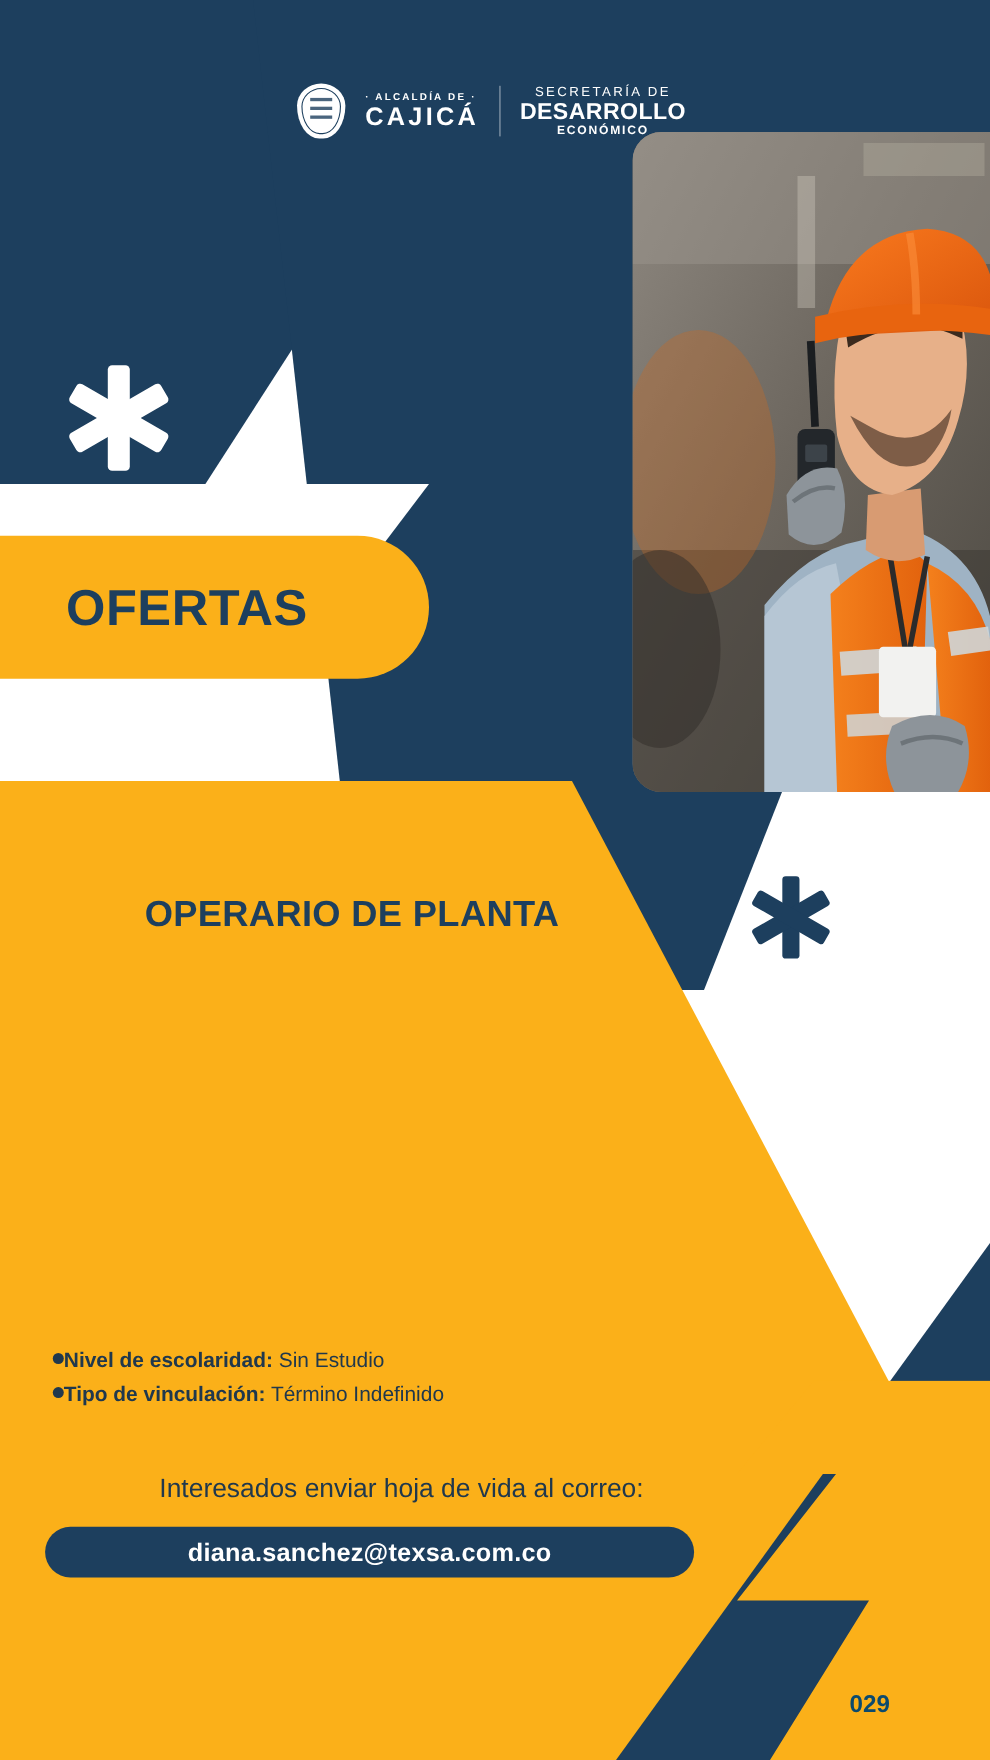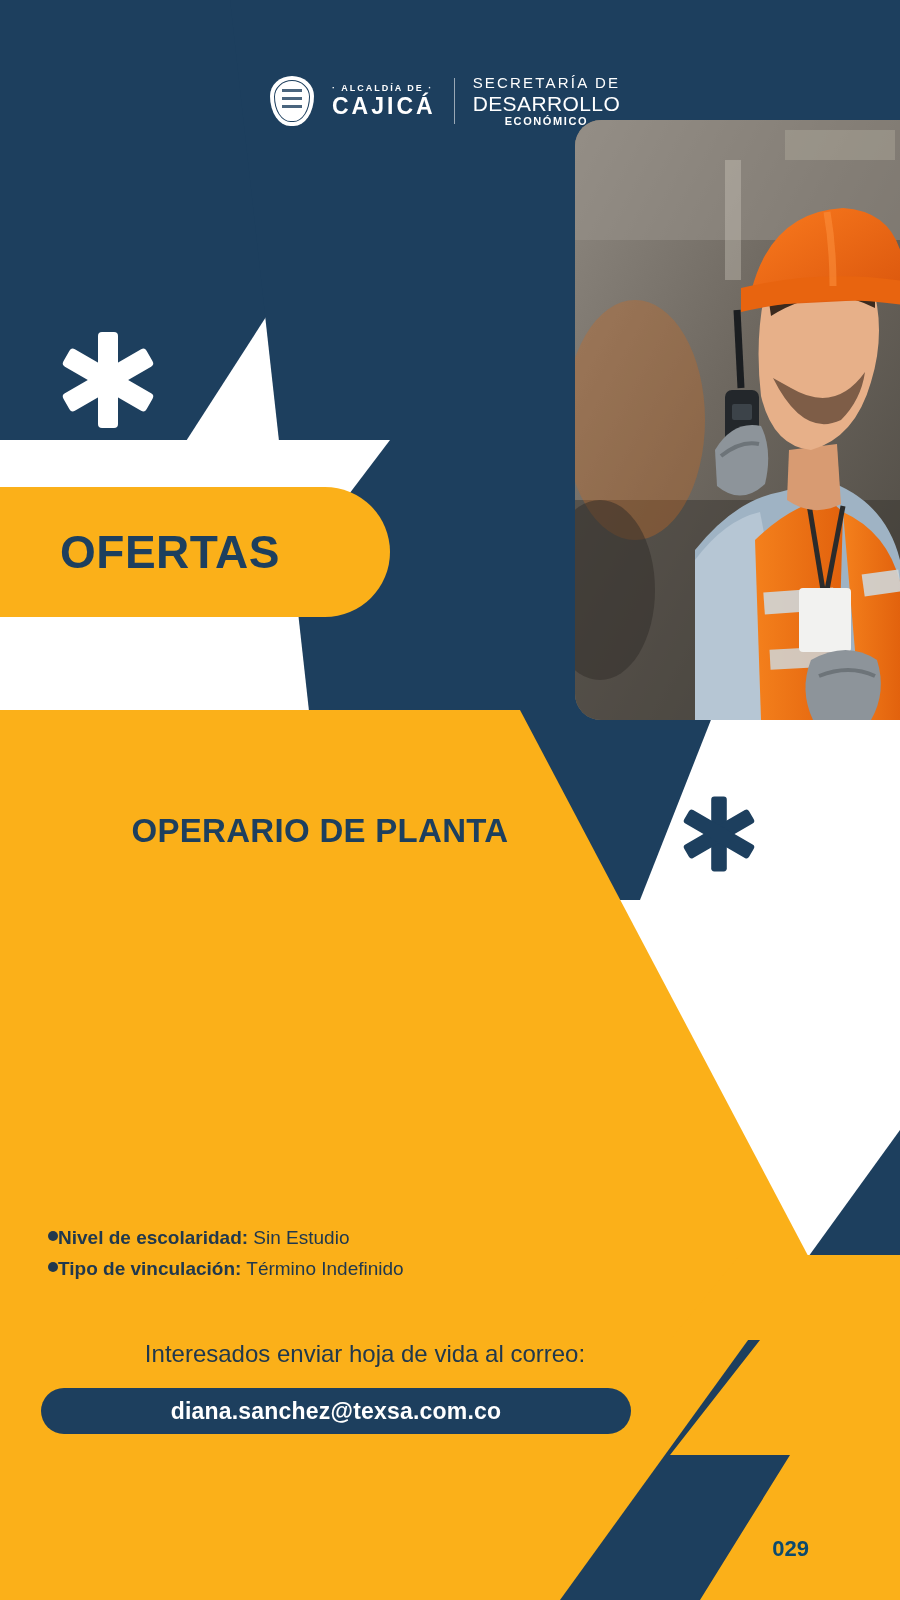--- a/index.html
+++ b/index.html
@@ -140,22 +140,22 @@
   }
   .alc-big {
     font-size: 23px; letter-spacing: 3px; font-weight: bold;
     color: #ffffff;
   }
   .divider-v {
     width: 1px; height: 46px; background: rgba(255,255,255,.55);
     flex: 0 0 auto;
   }
   .sec-text { color: #fff; line-height: 1.1; text-align: center; }
-  .sec-l1 { font-size: 15px; letter-spacing: 2.2px; }
-  .sec-l2 { font-size: 21px; font-weight: normal; letter-spacing: 0.4px; }
+  .sec-l1 { font-size: 12px; letter-spacing: 2.2px; }
+  .sec-l2 { font-size: 21px; font-weight: bold; letter-spacing: 0.4px; }
   .sec-l3 { font-size: 11px; font-weight: bold; letter-spacing: 1.6px; }
 
   
   .photo {
     position: absolute;
     top: 120px; left: 575px;
     width: 325px; height: 600px;
     border-radius: 26px 0 0 26px;
     overflow: hidden;
     z-index: 7;

